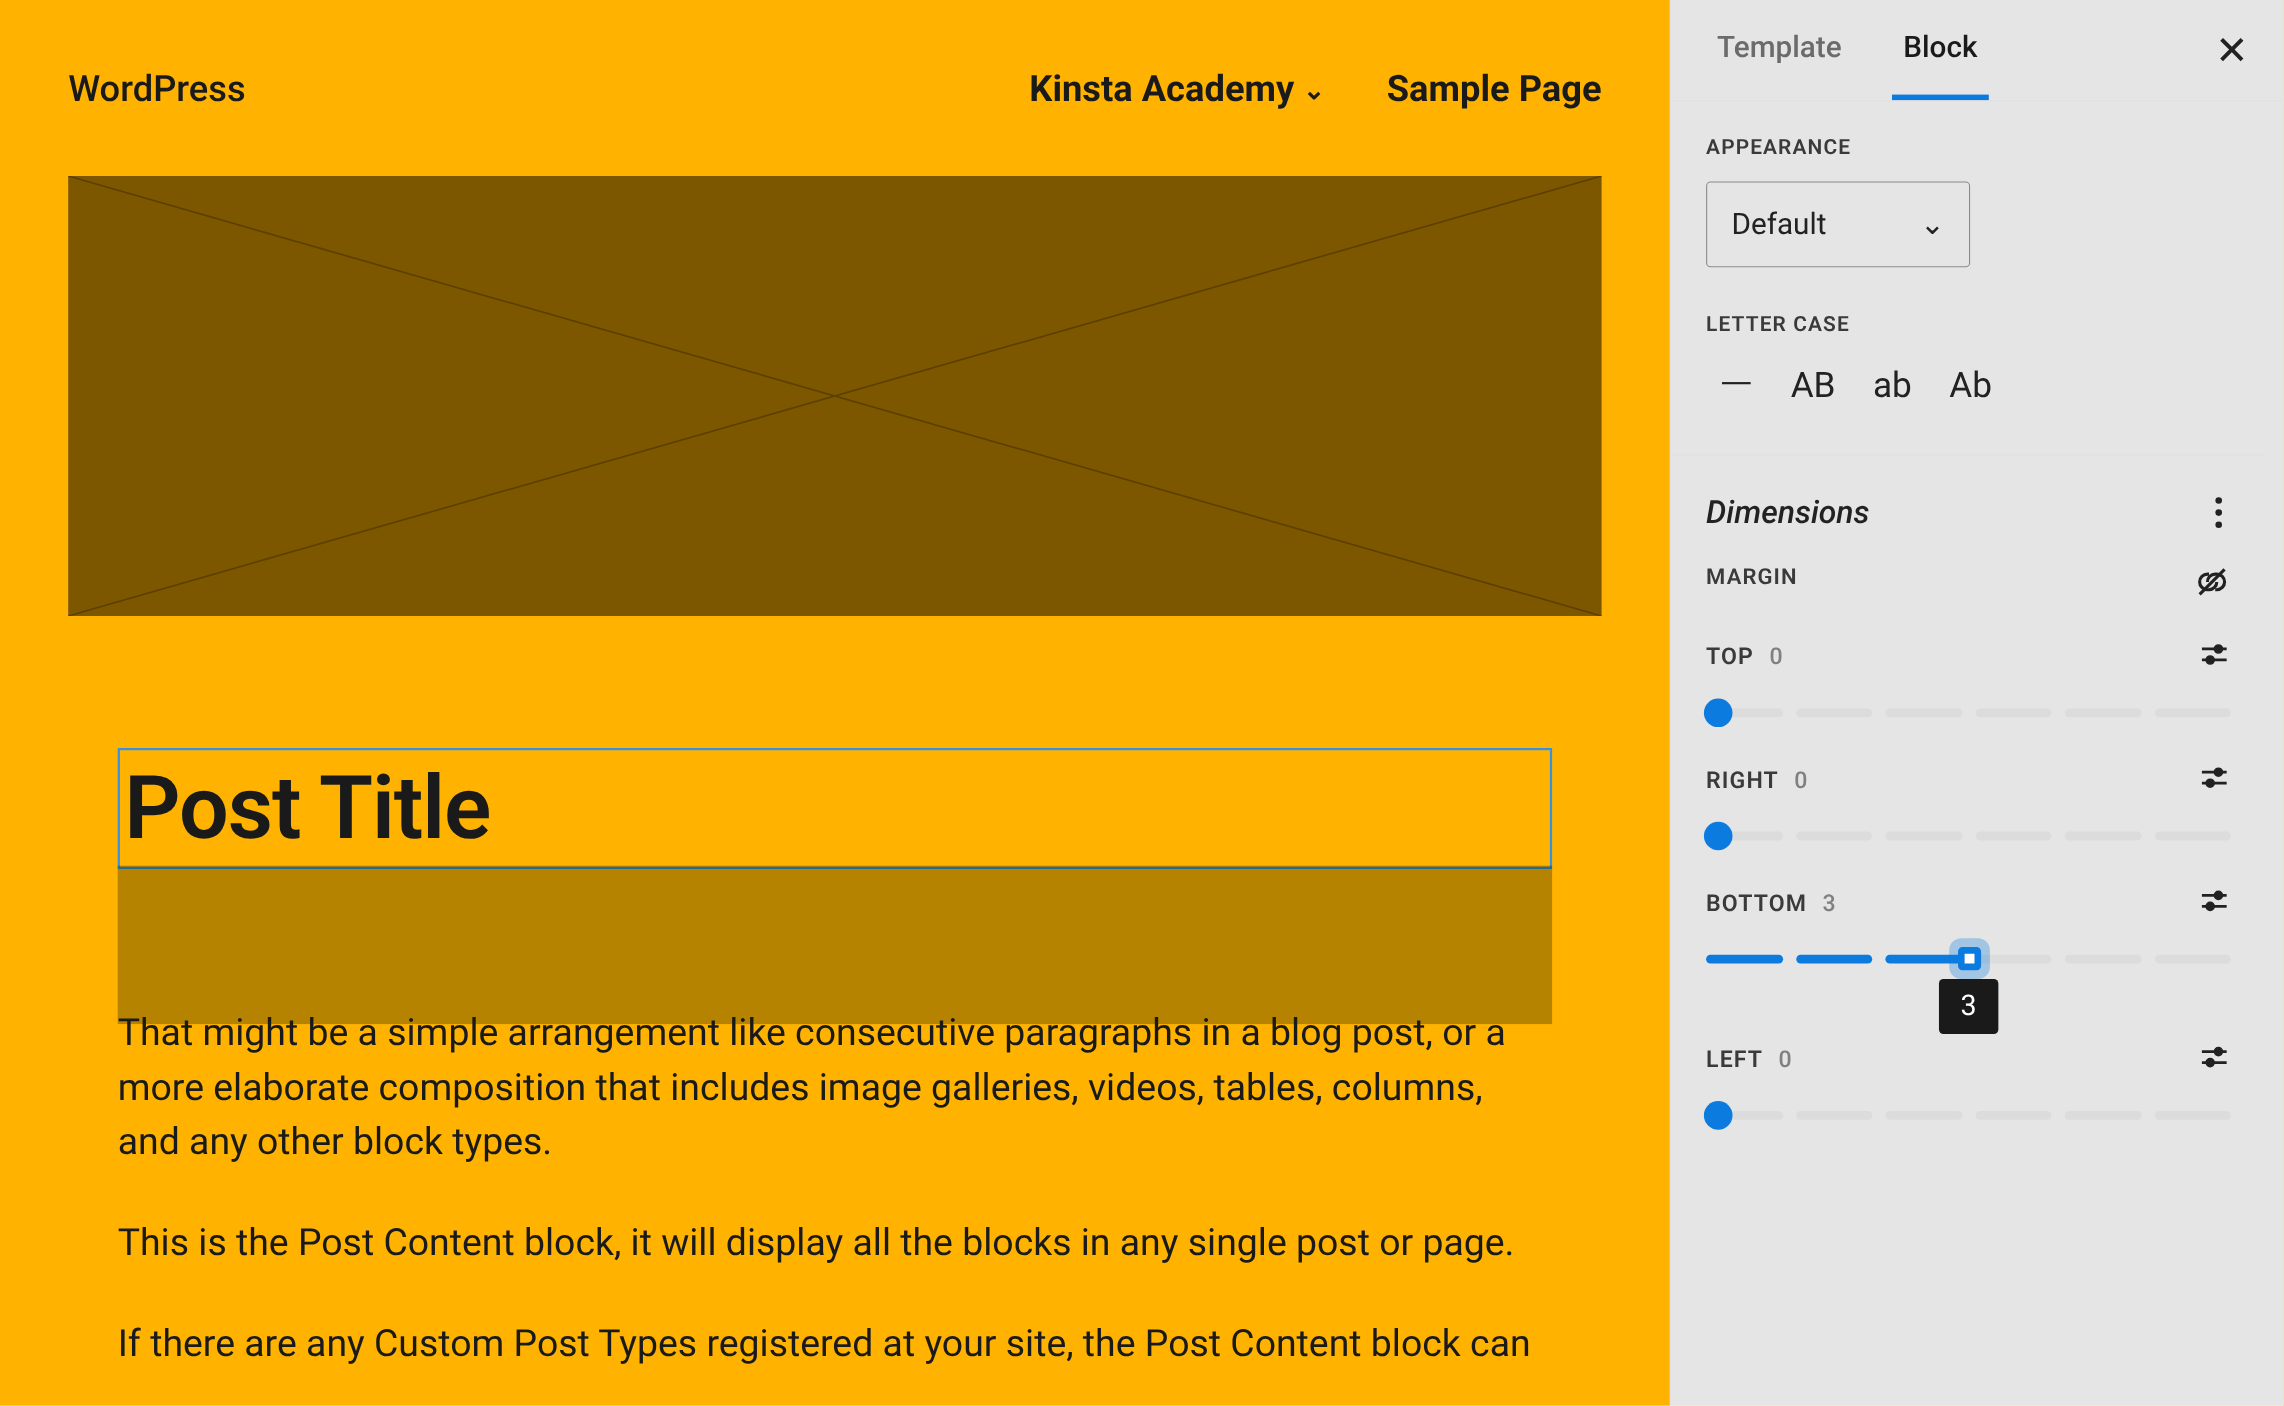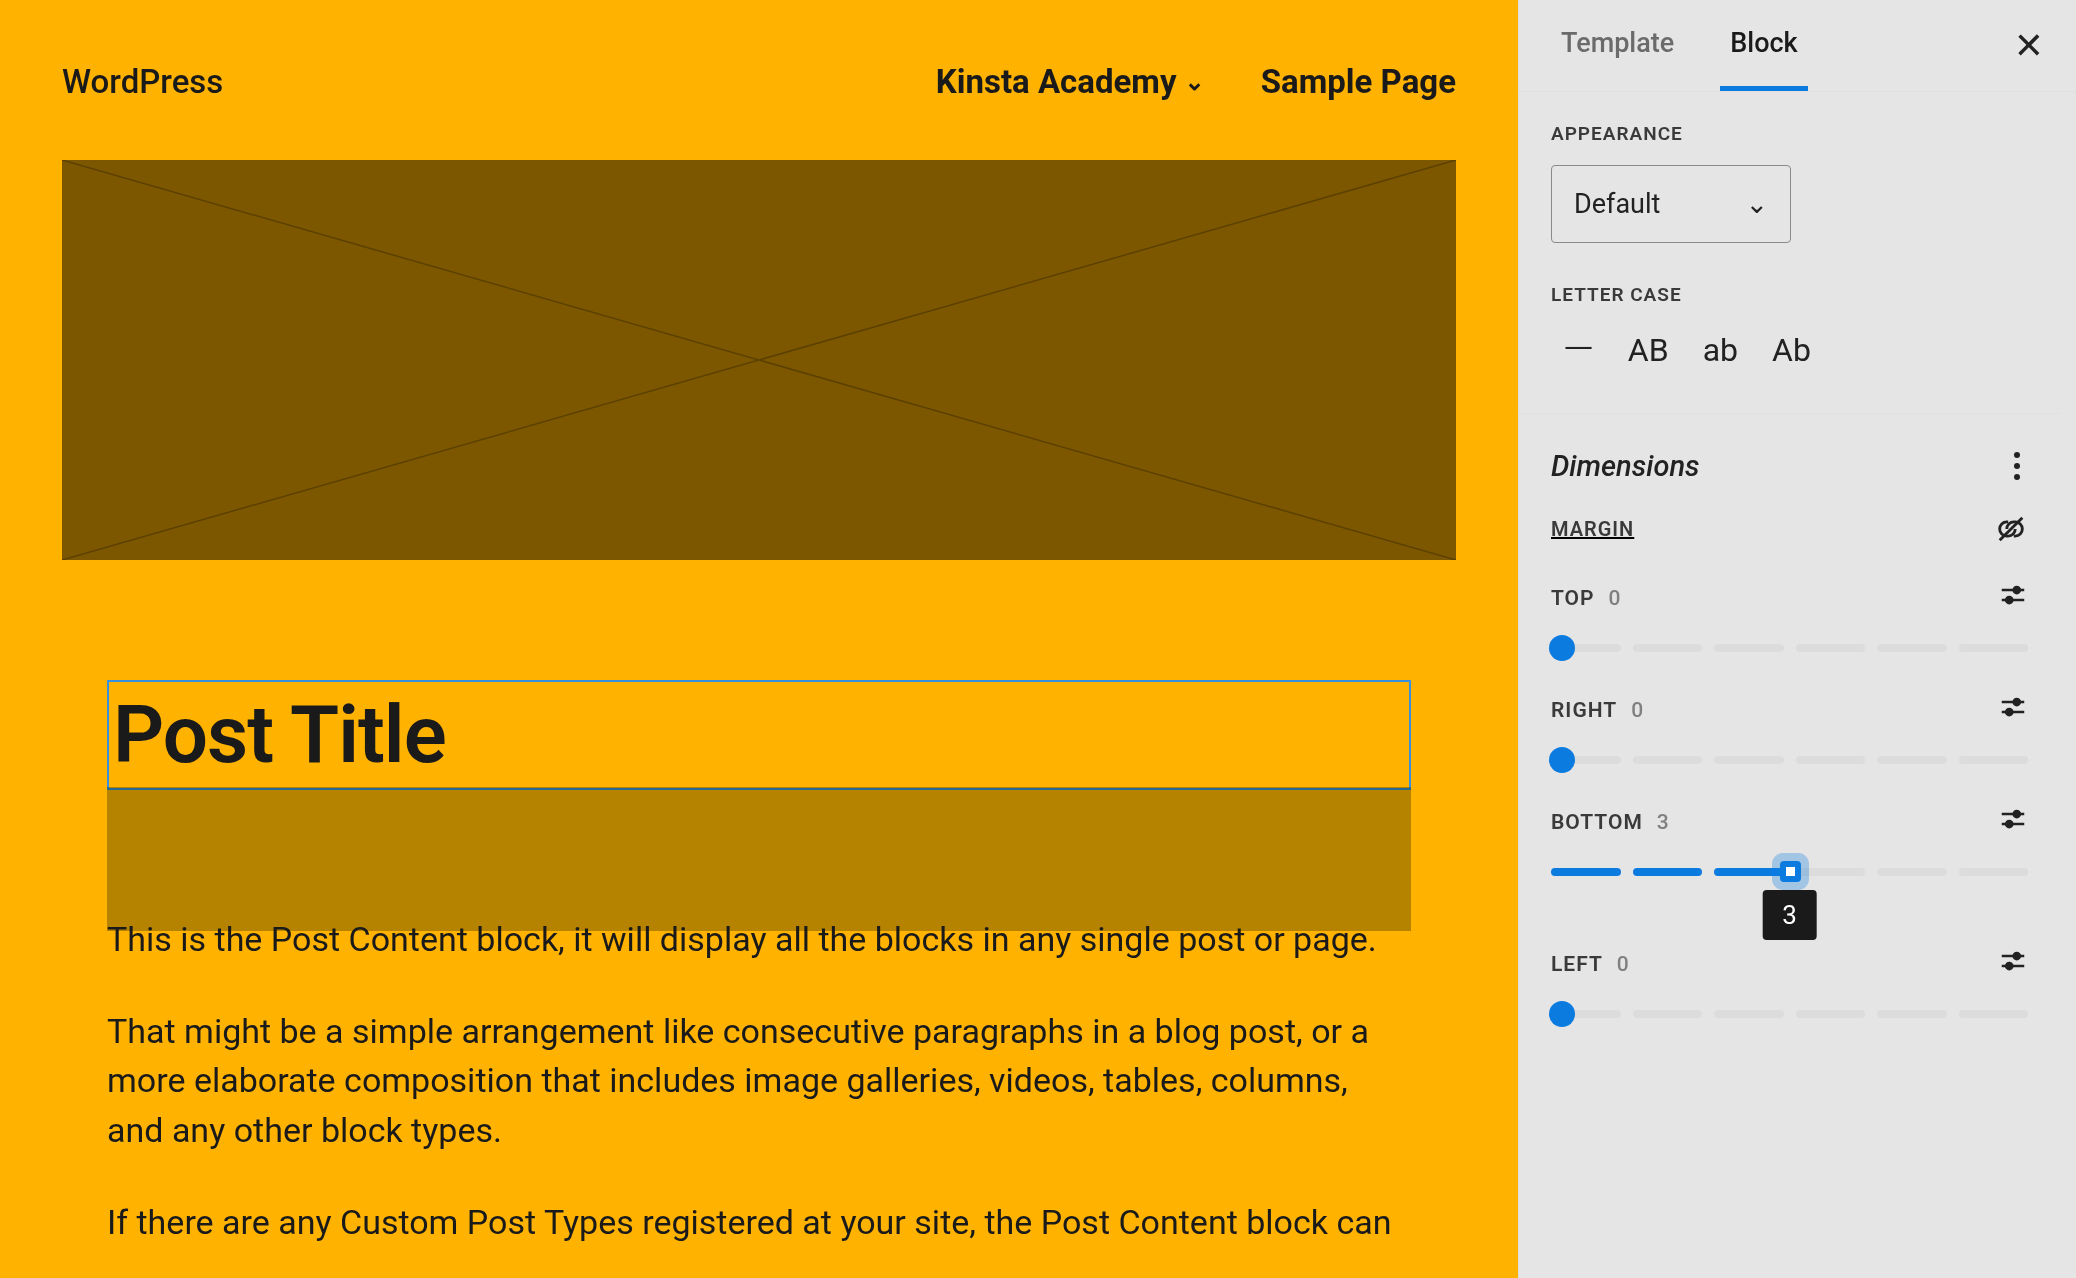--- a/index.html
+++ b/index.html
@@ -148,23 +148,22 @@
     justify-content: space-between;
     align-items: center;
     margin: 30px 0 24px 0;
   }
   .dim-header-label { font-size: 29px; color: #222; font-weight: 480; font-style: italic; }
   .more-dots { display: flex; flex-direction: column; gap: 5px; padding: 8px; cursor:pointer;}
   .more-dots span { width: 6px; height: 6px; background: #222; border-radius: 50%; }
   .margin-row {
     display: flex;
     justify-content: space-between;
-    align-items: center;
+    align-items: flex-start;
     margin-bottom: 6px;
-    text-decoration: underline;
   }
   .margin-label { font-size: 20px; letter-spacing: 1px; font-weight: 600; color: #3a3a3a; }
   .unlink-icon svg, .sliders-icon svg { display: block; }
   .spacing-row {
     display: flex;
     justify-content: space-between;
     align-items: flex-end;
     margin-top: 34px;
   }
   .spacing-label {
@@ -242,22 +241,22 @@
     </svg>
   </div>
 
   <div class="post-title-block">
     <div class="post-title">Post Title</div>
   </div>
 
   <div class="highlight-strip"></div>
 
   <div class="body-text">
+    <p>That might be a simple arrangement like consecutive paragraphs in a blog post, or a more elaborate composition that includes image galleries, videos, tables, columns, and any other block types.</p>
     <p>This is the Post Content block, it will display all the blocks in any single post or page.</p>
-    <p>That might be a simple arrangement like consecutive paragraphs in a blog post, or a more elaborate composition that includes image galleries, videos, tables, columns, and any other block types.</p>
     <p>If there are any Custom Post Types registered at your site, the Post Content block can</p>
   </div>
 </div>
 
 <div class="sidebar">
   <div class="tabs">
     <div class="tab-labels">
       <div class="tab">Template</div>
       <div class="tab active">Block</div>
     </div>

